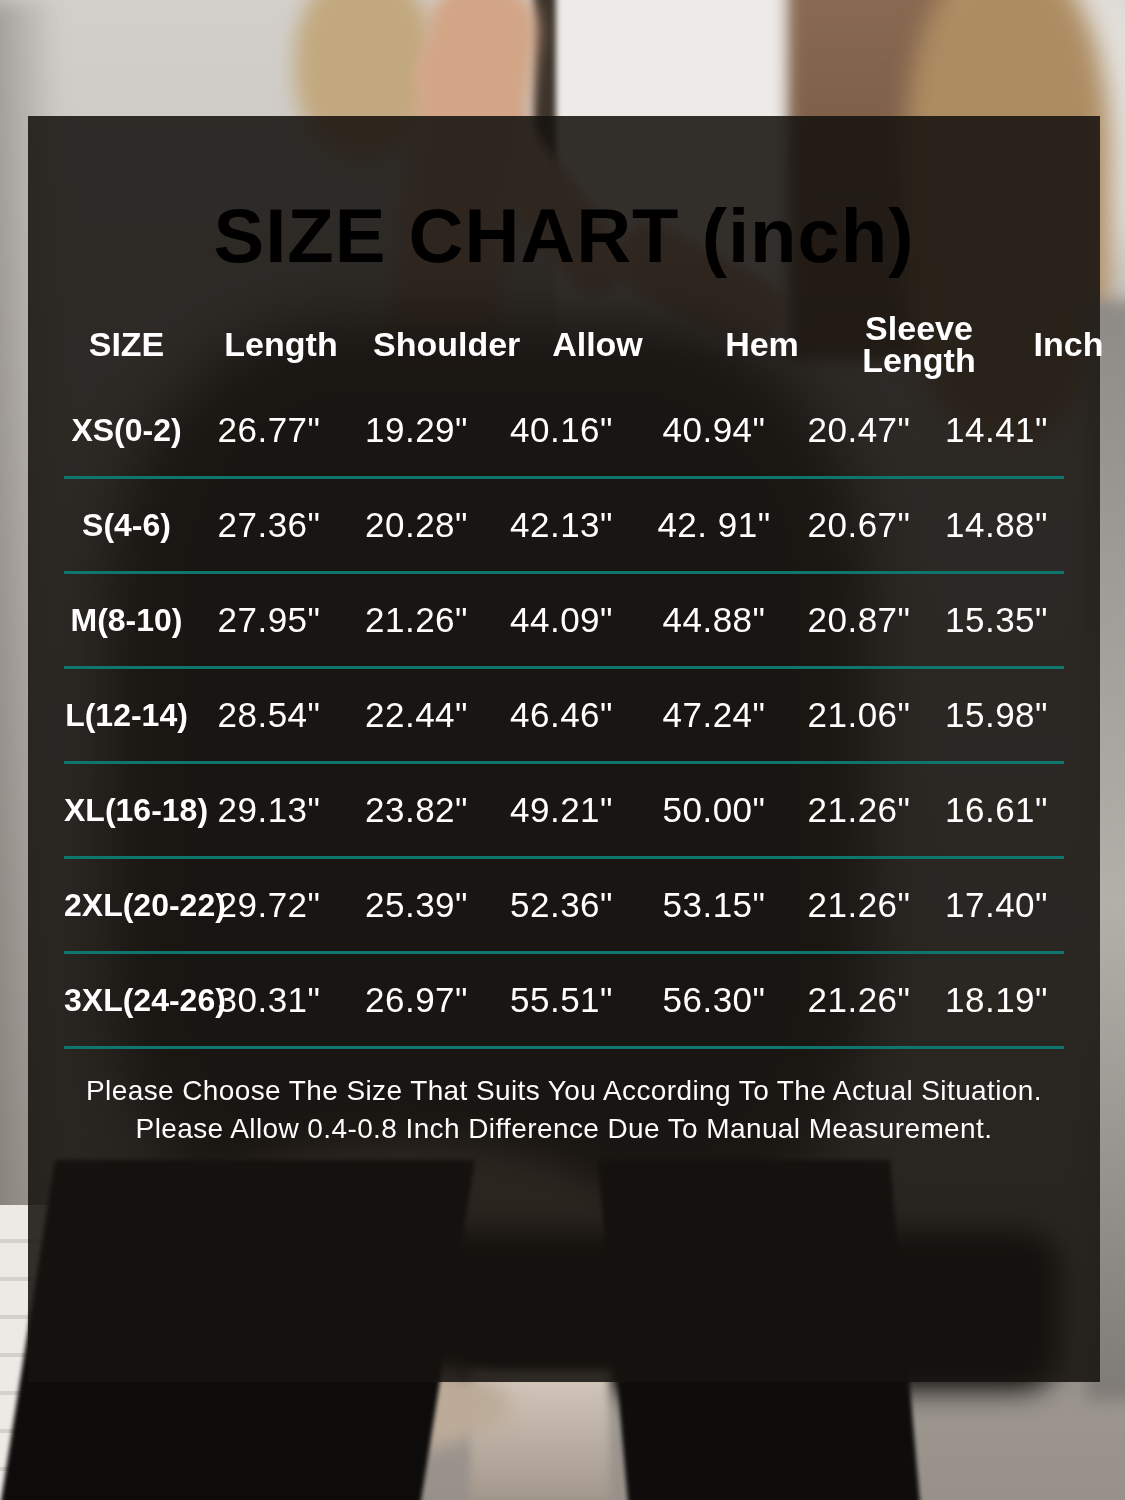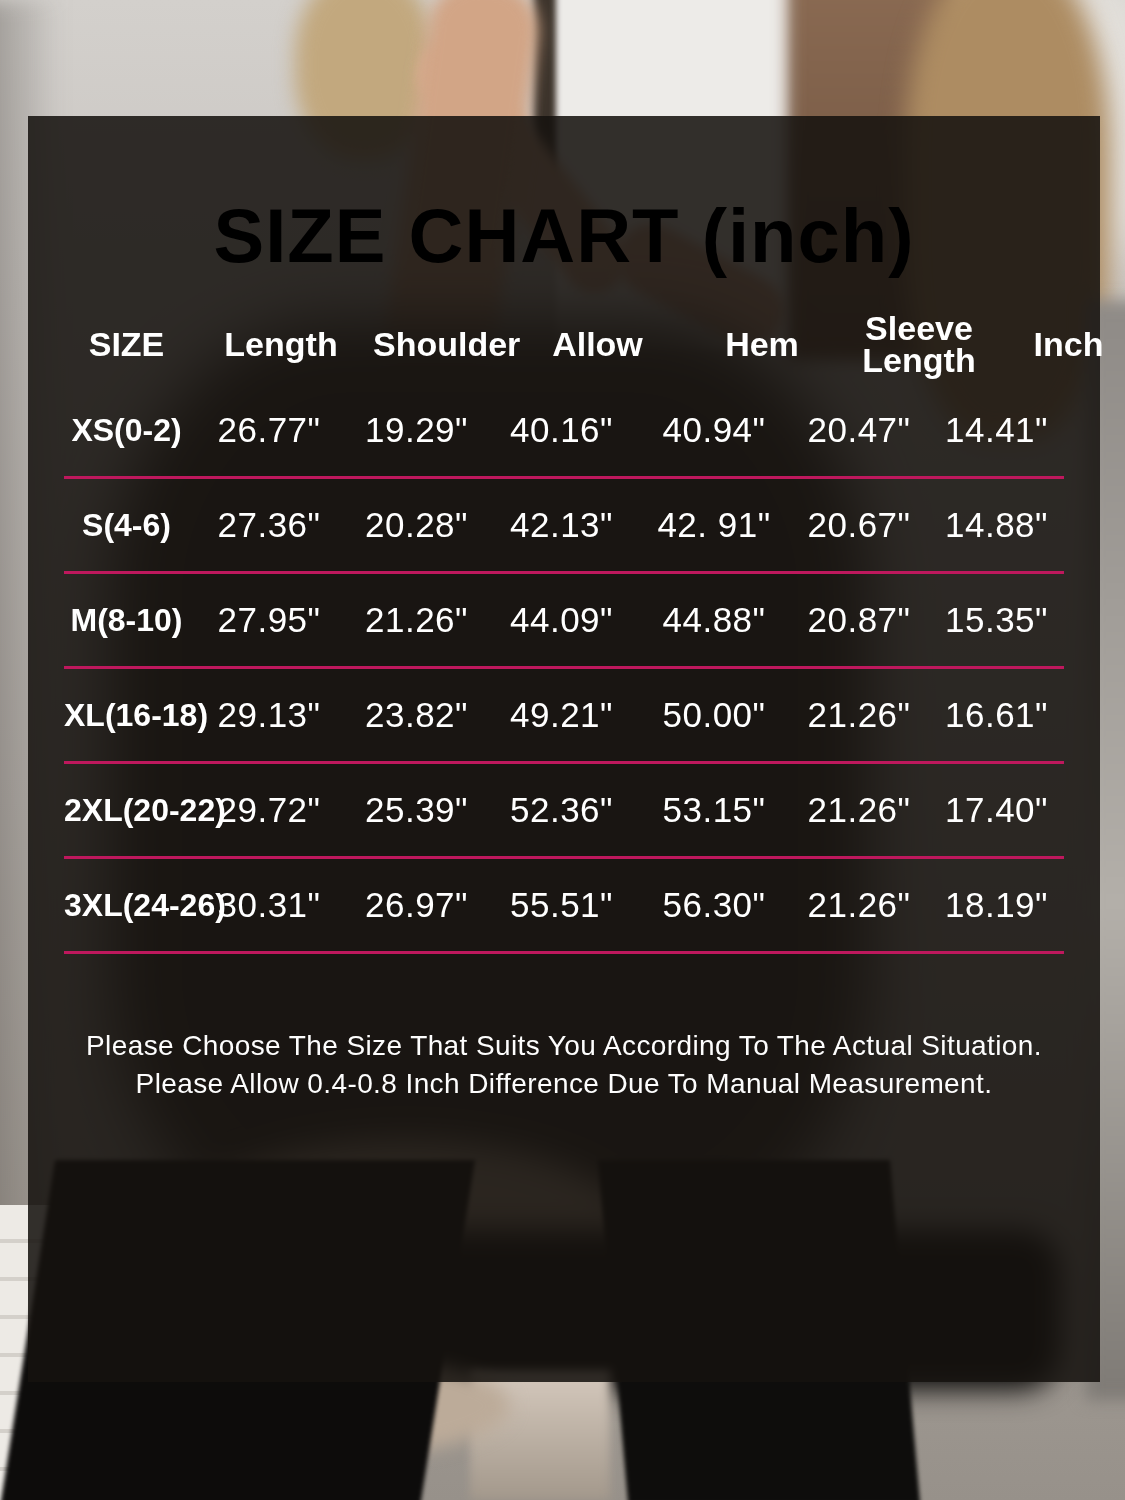--- a/index.html
+++ b/index.html
@@ -50,31 +50,31 @@
     font-size:76px;font-weight:700;letter-spacing:1px;
     text-align:center;line-height:1;color:#000000;
   }
   .size-table{margin:30px auto 0 auto;width:1000px;}
   .thead,.trow{
     display:grid;
     grid-template-columns:125px 160px 135px 155px 150px 140px 135px;
     align-items:center;
   }
   .thead{height:80px;gap:12px;}
-  .trow{height:95px;box-sizing:border-box;border-bottom:3px solid #be185d;}
+  .trow{height:95px;box-sizing:border-box;border-bottom:3px solid #0f766e;}
   .th{
     font-size:34px;font-weight:700;text-align:center;line-height:0.95;white-space:nowrap;
   }
   .th.pre{white-space:pre-line;}
   .td{
     font-size:35px;font-weight:400;text-align:center;white-space:nowrap;letter-spacing:0.5px;
   }
   .td.size{font-size:32px;font-weight:700;letter-spacing:0;}
   .note{
-    margin-top:73px;text-align:center;
+    margin-top:23px;text-align:center;
     font-size:28px;line-height:38px;letter-spacing:0.4px;color:#fdfdfd;
   }
 </style>
 </head>
 <body>
 
 <div class="stage">
 
   <div class="photo">
     <div class="photo-wall"></div>
@@ -137,20 +137,29 @@
       <div class="trow">
         <div class="td size">M(8-10)</div>
         <div class="td">27.95"</div>
         <div class="td">21.26"</div>
         <div class="td">44.09"</div>
         <div class="td">44.88"</div>
         <div class="td">20.87"</div>
         <div class="td">15.35"</div>
       </div>
 
+      <div class="trow">
+        <div class="td size">L(12-14)</div>
+        <div class="td">28.54"</div>
+        <div class="td">22.44"</div>
+        <div class="td">46.46"</div>
+        <div class="td">47.24"</div>
+        <div class="td">21.06"</div>
+        <div class="td">15.98"</div>
+      </div>
 
       <div class="trow">
         <div class="td size">XL(16-18)</div>
         <div class="td">29.13"</div>
         <div class="td">23.82"</div>
         <div class="td">49.21"</div>
         <div class="td">50.00"</div>
         <div class="td">21.26"</div>
         <div class="td">16.61"</div>
       </div>

